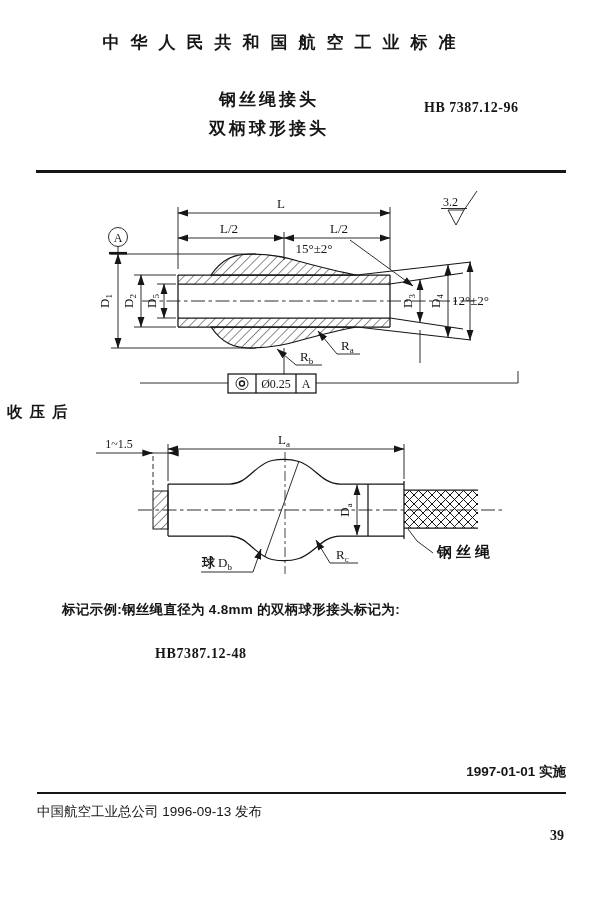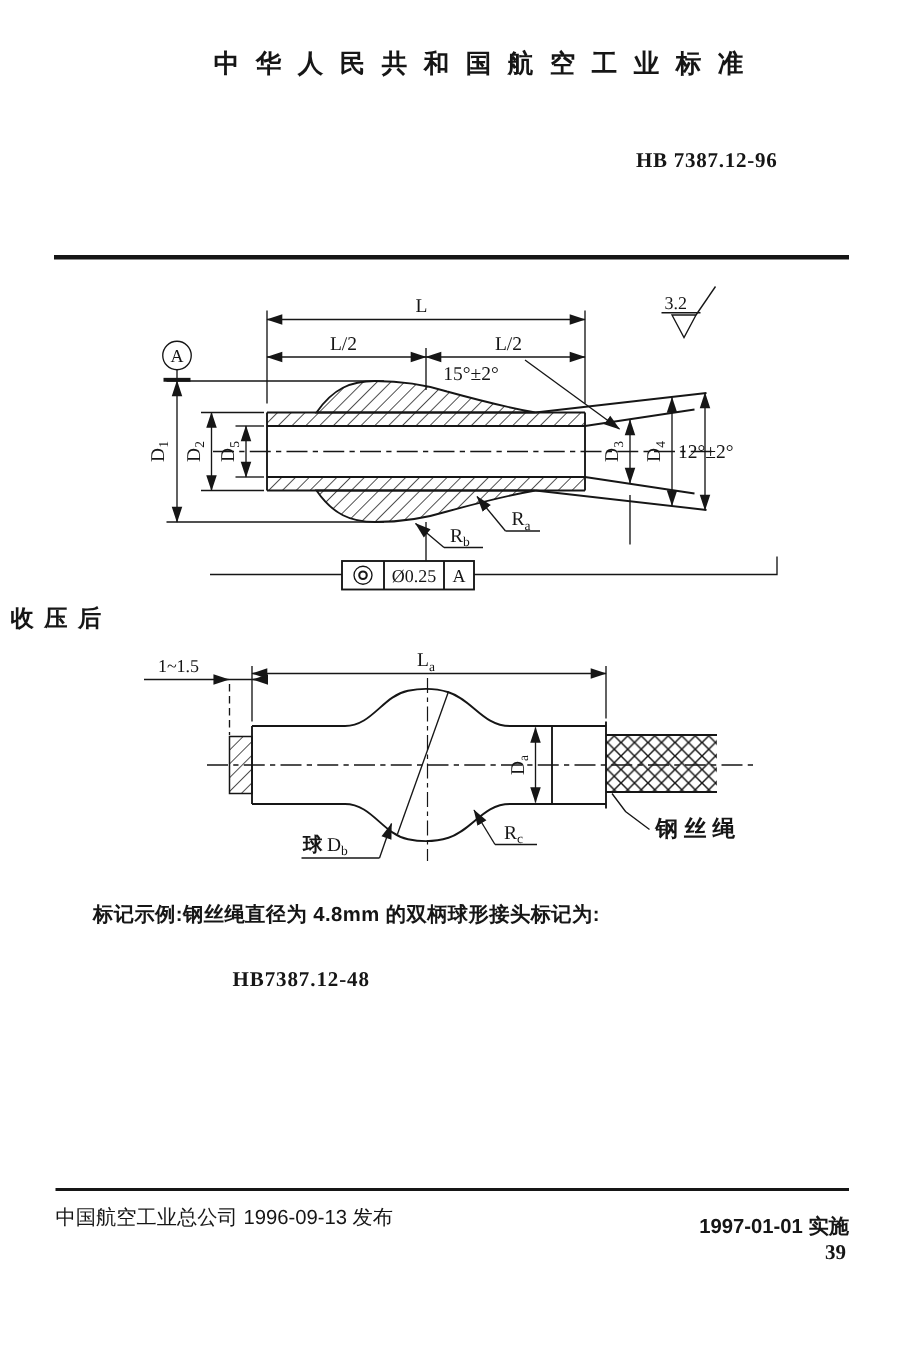--- a/index.html
+++ b/index.html
@@ -1,32 +1,32 @@
 <!DOCTYPE html>
 <html><head>
 <meta charset="utf-8">
 <style>
   html,body{margin:0;padding:0;background:#e8e8e8;}
   .page{position:relative;width:600px;height:907px;background:#ffffff;overflow:hidden;
         color:#161616;font-family:"Liberation Sans",sans-serif;}
   .org{position:absolute;top:31px;left:0;width:558px;text-align:center;
-       font-size:17px;font-weight:bold;letter-spacing:11px;text-indent:11px;white-space:nowrap;padding-left:40px;}
+       font-size:17px;font-weight:bold;letter-spacing:11px;text-indent:11px;white-space:nowrap;}
   .titles{position:absolute;top:85px;left:0;width:538px;text-align:center;
           font-size:17px;font-weight:bold;line-height:29px;letter-spacing:3px;}
   .code{position:absolute;top:100px;left:424px;font-family:"Liberation Serif",serif;
         font-size:14px;font-weight:bold;letter-spacing:.5px;white-space:nowrap;}
   .rule-top{position:absolute;top:170px;left:36px;width:530px;height:3px;background:#161616;}
   .caption1{position:absolute;top:402px;left:0;width:562px;text-align:left;
             font-size:15.5px;font-weight:bold;letter-spacing:7px;text-indent:7px;}
   .mark1{position:absolute;top:601px;left:62px;font-size:13.5px;font-weight:600;letter-spacing:.3px;text-align:center;}
   .mark2{position:absolute;top:626px;left:155px;font-family:"Liberation Serif",serif;
          font-size:14px;font-weight:600;letter-spacing:.6px;margin-top:20px;}
   .rule-bottom{position:absolute;top:792px;left:37px;width:529px;height:2px;background:#161616;}
   .f-left{position:absolute;top:803px;left:37px;font-size:13.5px;font-weight:normal;}
-  .f-right{position:absolute;top:809px;left:380px;width:186px;text-align:right;
+  .f-right{position:absolute;top:763px;left:380px;width:186px;text-align:right;
            font-size:13.5px;font-weight:bold;}
   .pagenum{position:absolute;top:828px;left:524px;width:40px;text-align:right;
            font-family:"Liberation Serif",serif;font-size:14px;font-weight:600;}
   svg.drawings{position:absolute;top:0;left:0;width:600px;height:907px;}
   svg .ln{stroke:#161616;stroke-width:1.25;fill:none;}
   svg .tl{stroke:#161616;stroke-width:.9;fill:none;}
   svg .cl{stroke:#161616;stroke-width:.9;fill:none;stroke-dasharray:14 3.5 3.5 3.5;}
   svg .cl2{stroke:#161616;stroke-width:.8;fill:none;stroke-dasharray:10 3 3 3;}
   svg .dsh{stroke-dasharray:5 3;}
   svg text.dim{font-family:"Liberation Serif",serif;font-size:13px;fill:#161616;}
@@ -35,20 +35,24 @@
   svg text.cjk{font-family:"Liberation Sans",sans-serif;font-weight:bold;font-size:15px;
                letter-spacing:4px;fill:#161616;}
   svg tspan.cjk2{font-family:"Liberation Sans",sans-serif;font-weight:bold;font-size:13px;}
 </style>
 </head>
 <body>
 
 <div class="page">
 
   <div class="org">中华人民共和国航空工业标准</div>
+  <div class="titles">
+    <div>钢丝绳接头</div>
+    <div>双柄球形接头</div>
+  </div>
   <div class="code">HB 7387.12-96</div>
   <div class="rule-top"></div>
 
   <svg class="drawings" viewBox="0 0 600 907">
     <defs>
       <marker id="ar" viewBox="0 0 10 8" refX="9.6" refY="4" markerWidth="11" markerHeight="8.5" orient="auto-start-reverse" markerUnits="userSpaceOnUse">
         <path d="M0,0.7 L10,4 L0,7.3 Z" fill="#161616"></path>
       </marker>
       <pattern id="hat" patternUnits="userSpaceOnUse" width="6.5" height="6.5" patternTransform="rotate(45)">
         <line x1="0" y1="0" x2="0" y2="6.5" stroke="#161616" stroke-width="1"></line>

